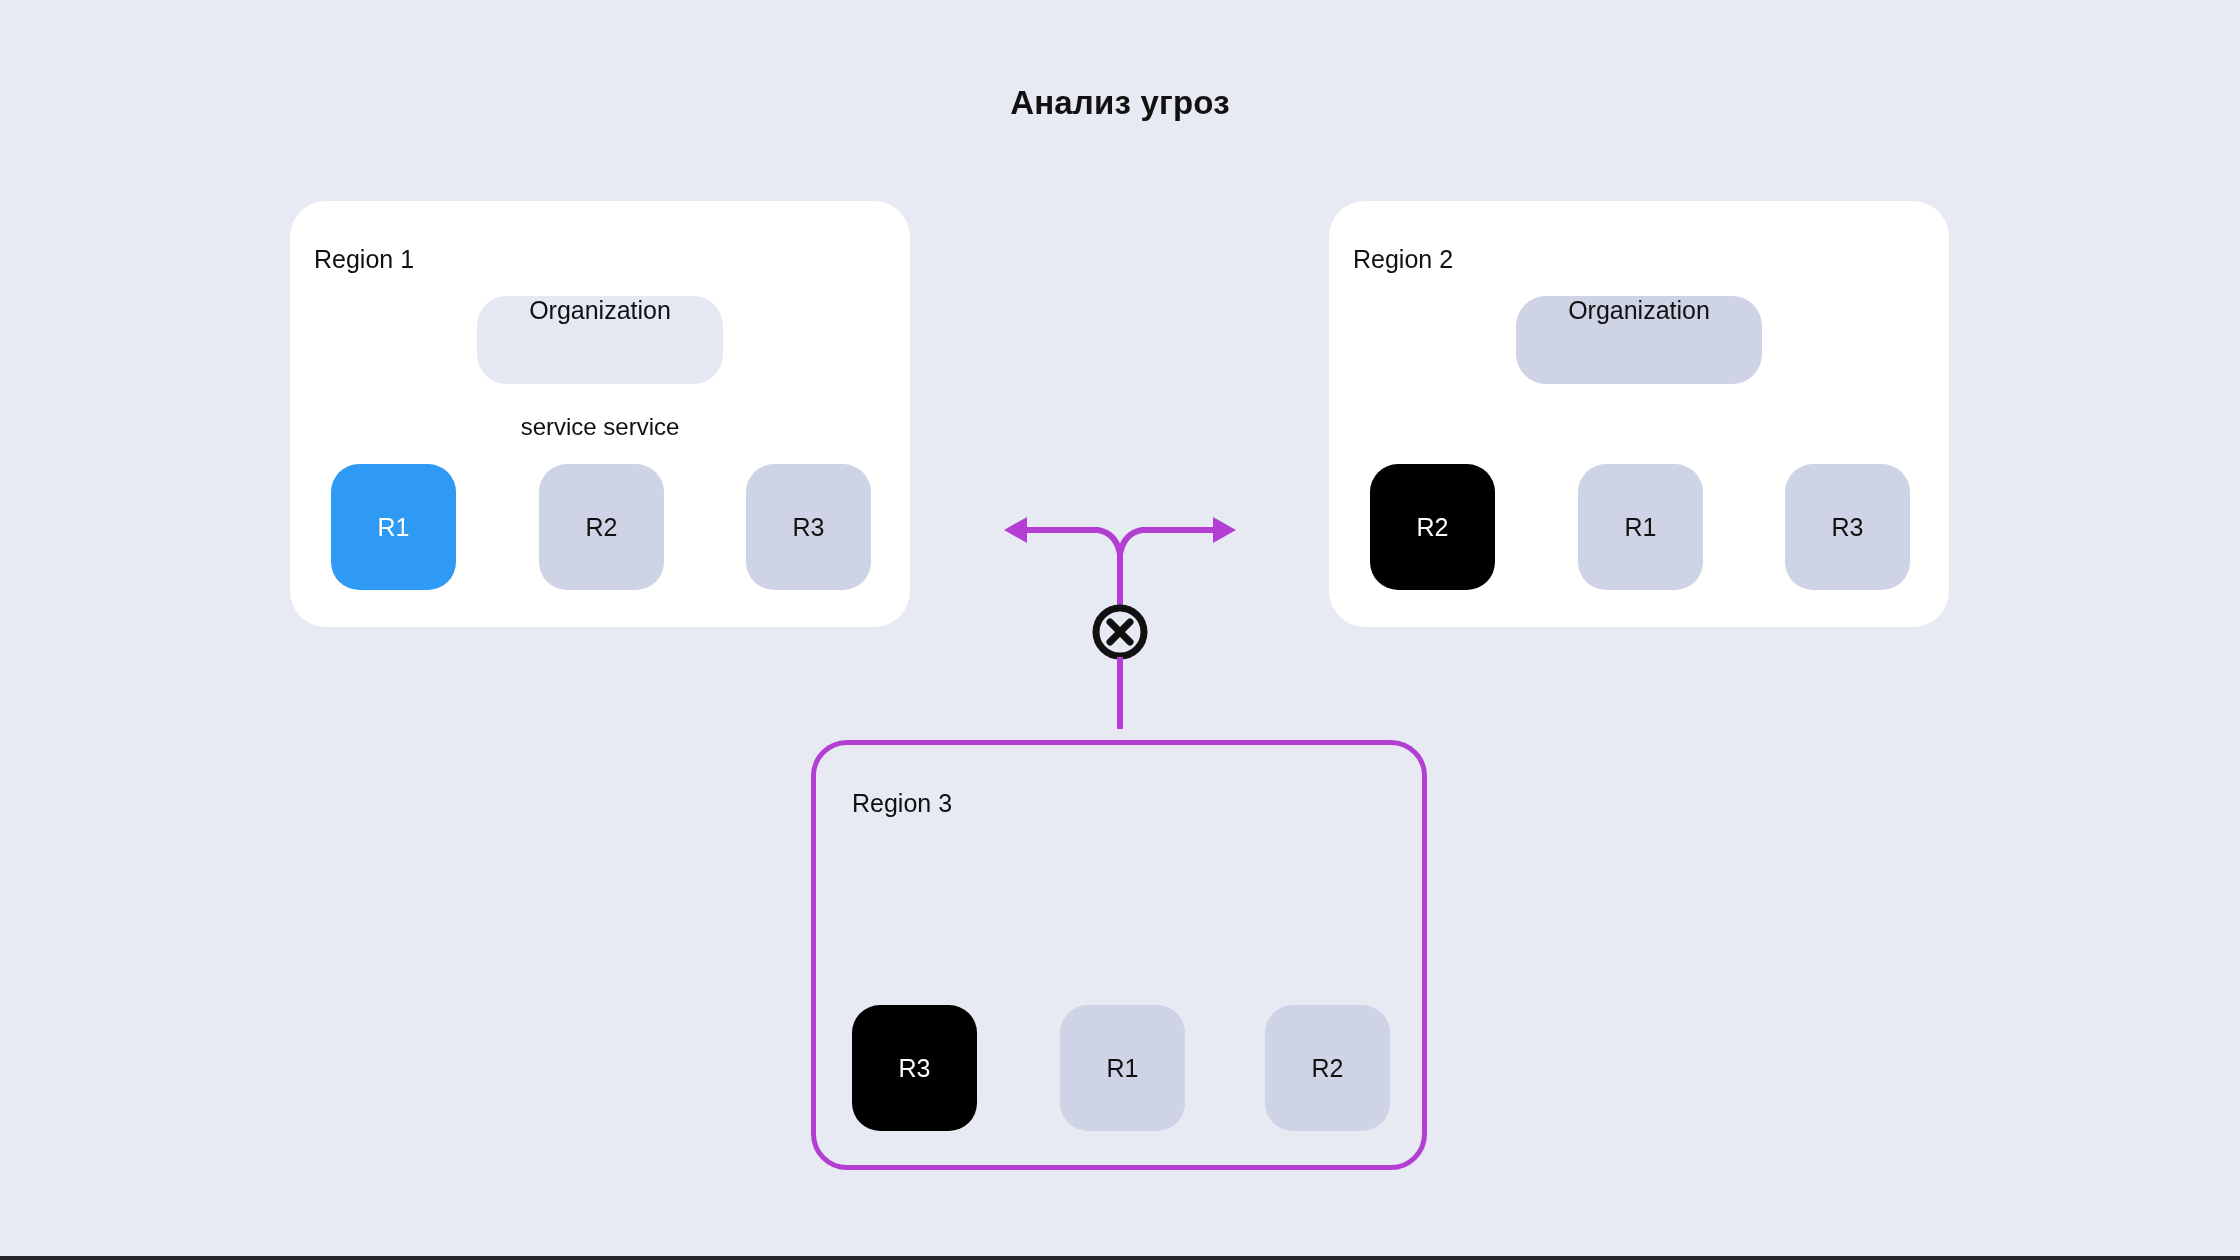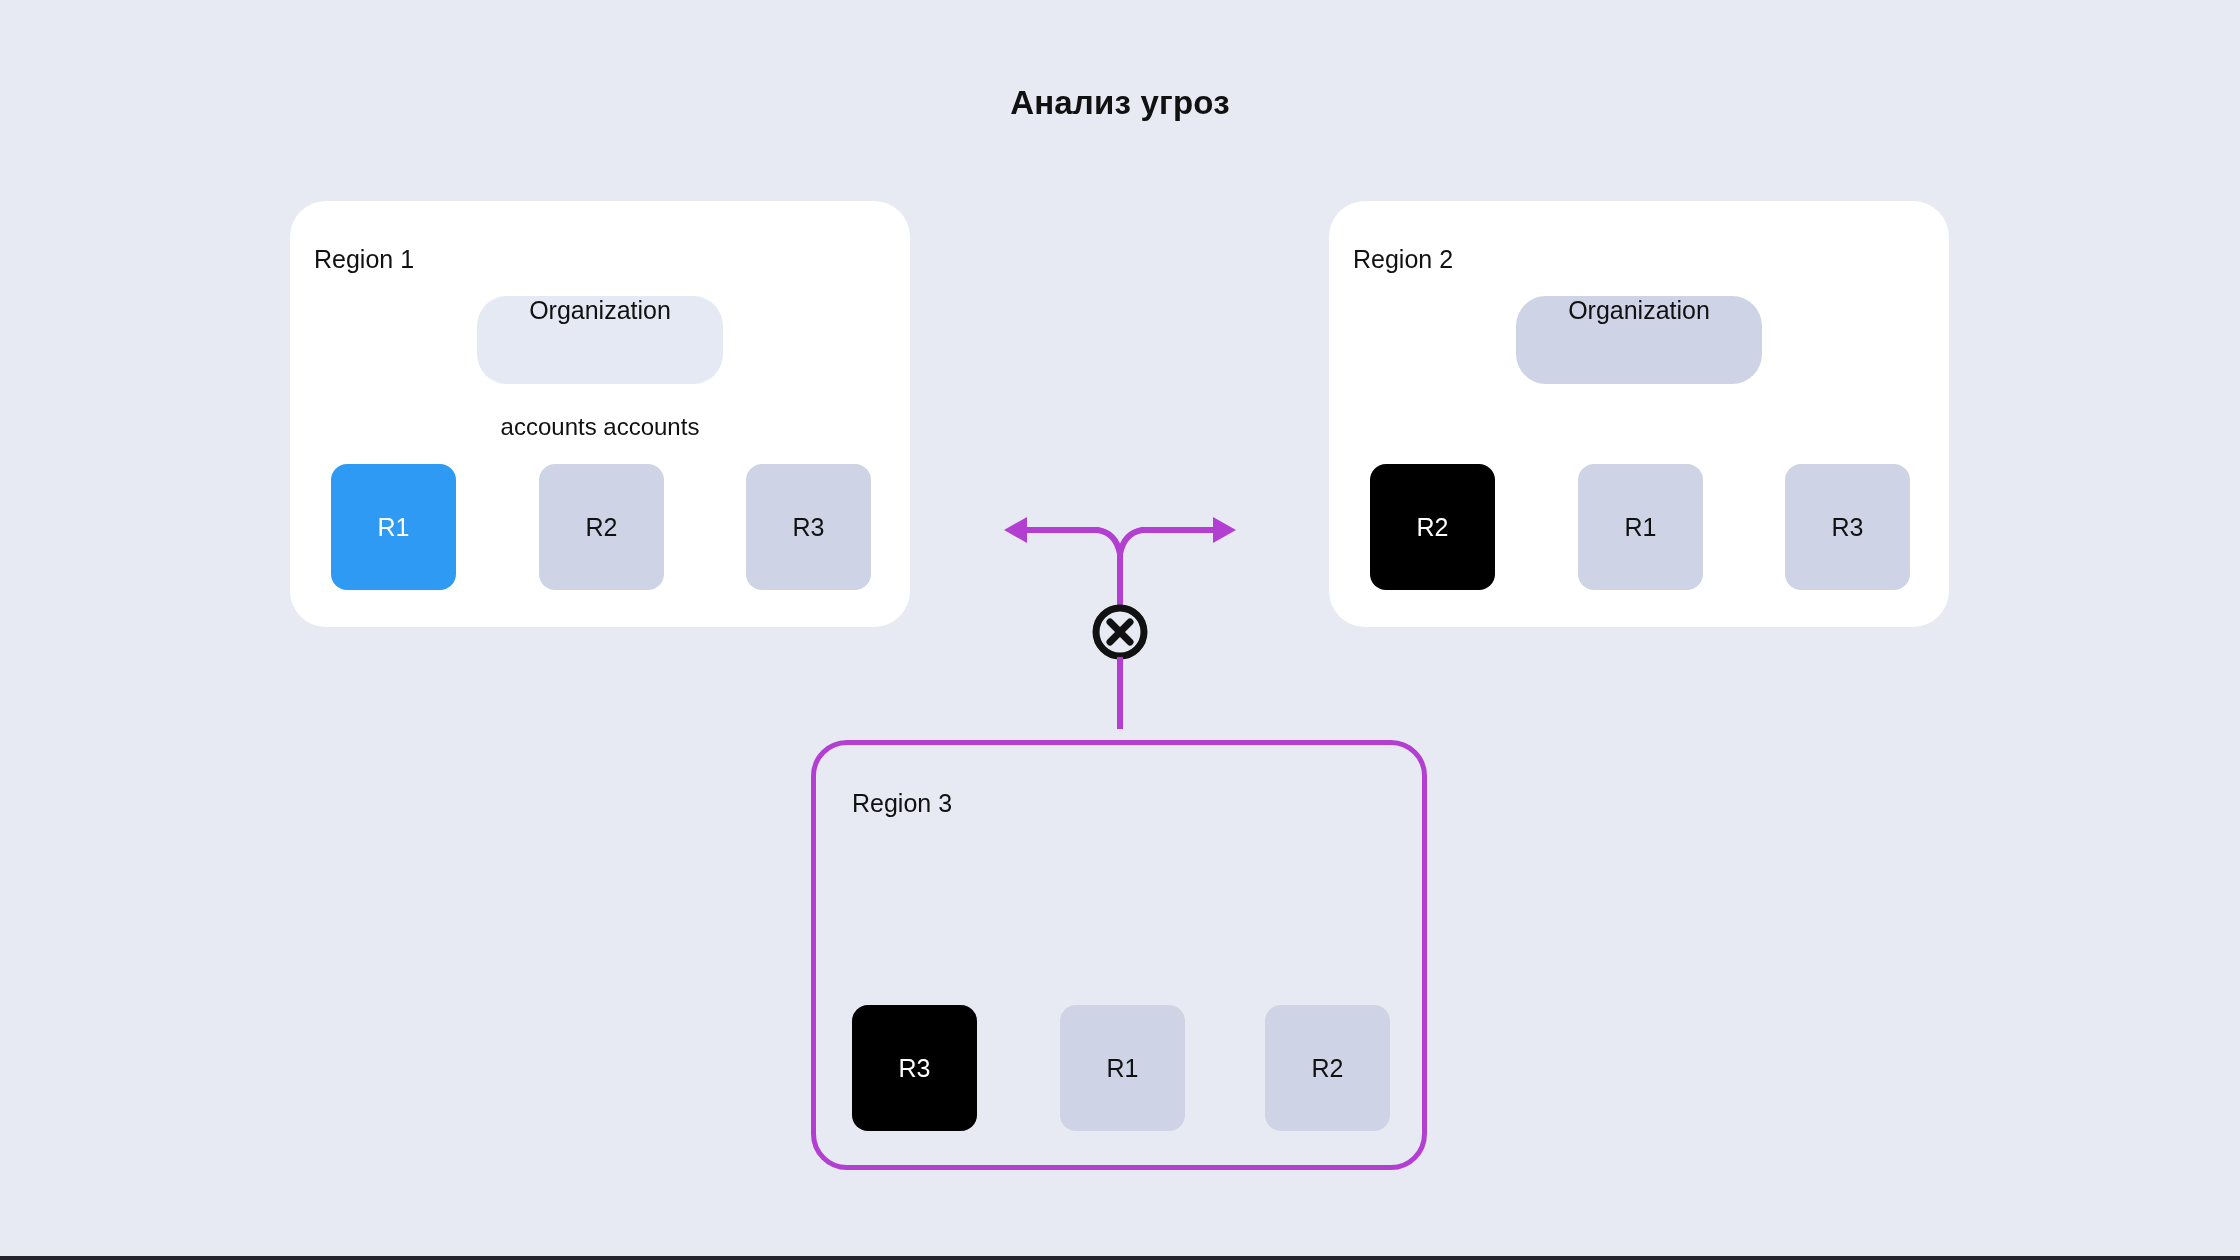--- a/index.html
+++ b/index.html
@@ -73,21 +73,21 @@
     width: 100%;
     text-align: center;
     font-size: 24px;
     color: var(--text);
   }
   .resource {
     position: absolute;
     top: 263px;
     width: 125px;
     height: 126px;
-    border-radius: 16px;
+    border-radius: 28px;
     display: flex;
     align-items: center;
     justify-content: center;
     font-size: 25px;
     color: var(--text);
   }
   .resource.pos0 { left: 41px; }
   .resource.pos1 { left: 249px; }
   .resource.pos2 { left: 456px; }
   #region3 .resource { top: 260px; }
@@ -138,21 +138,21 @@
 
 <div id="canvas">
 
   <div class="diagram-title">Анализ угроз</div>
 
   <div id="region1" class="card white">
     <div class="region-label">Region 1</div>
     <div class="org-box" data-variant="light">
       <span>Organization</span>
     </div>
-    <div class="sub-label">accounts accounts</div>
+    <div class="sub-label">service service</div>
     <div class="resource pos0" data-variant="blue">
       <span>R1</span>
     </div>
     <div class="resource pos1" data-variant="periwinkle">
       <span>R2</span>
     </div>
     <div class="resource pos2" data-variant="periwinkle">
       <span>R3</span>
     </div>
   </div>

